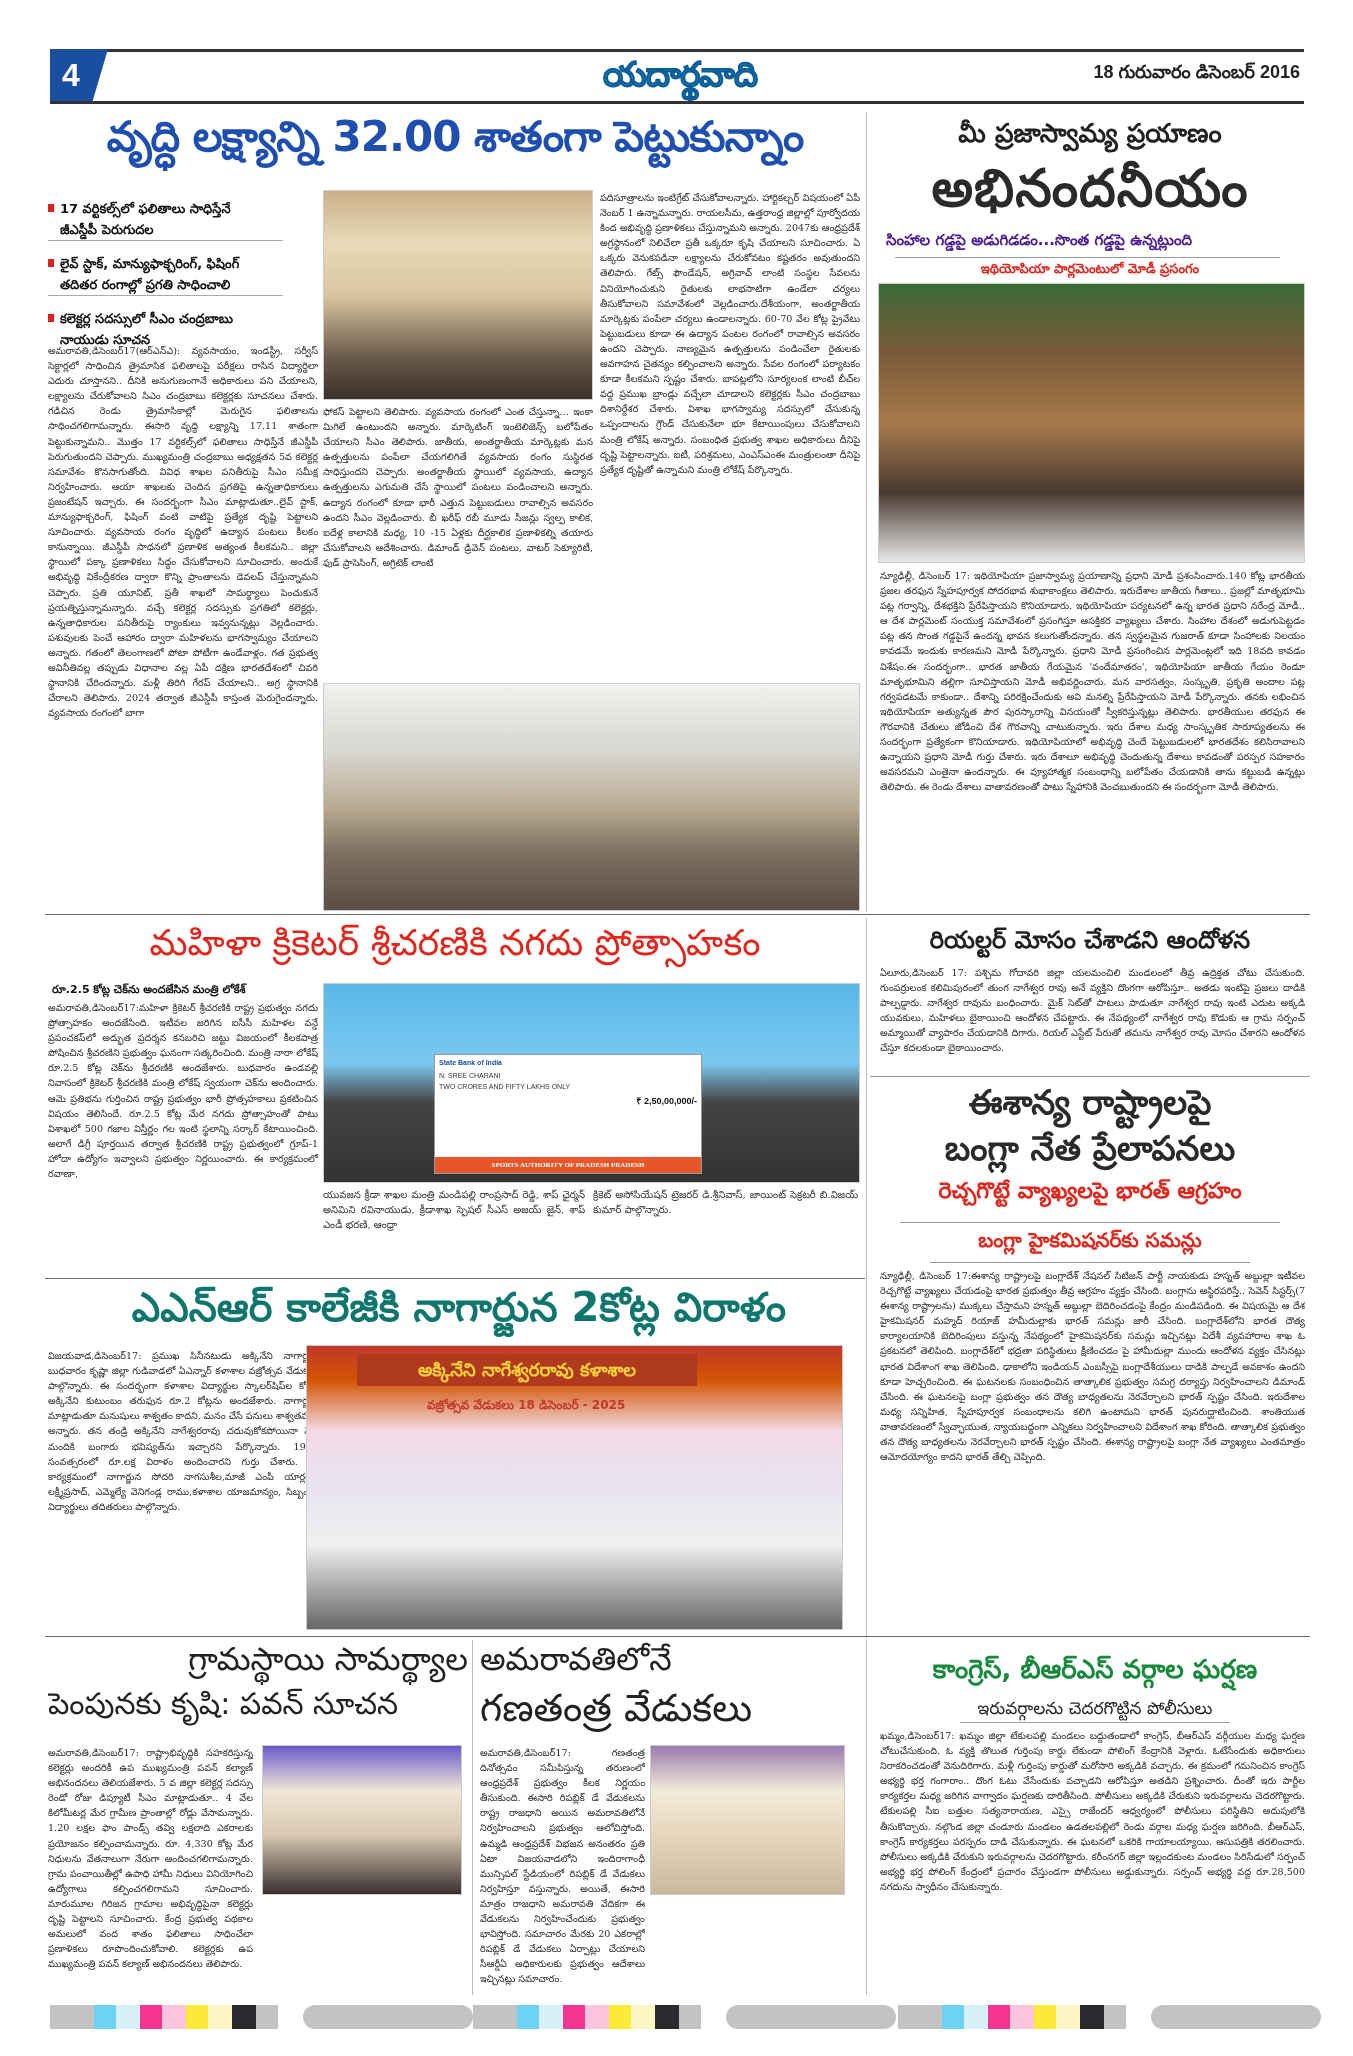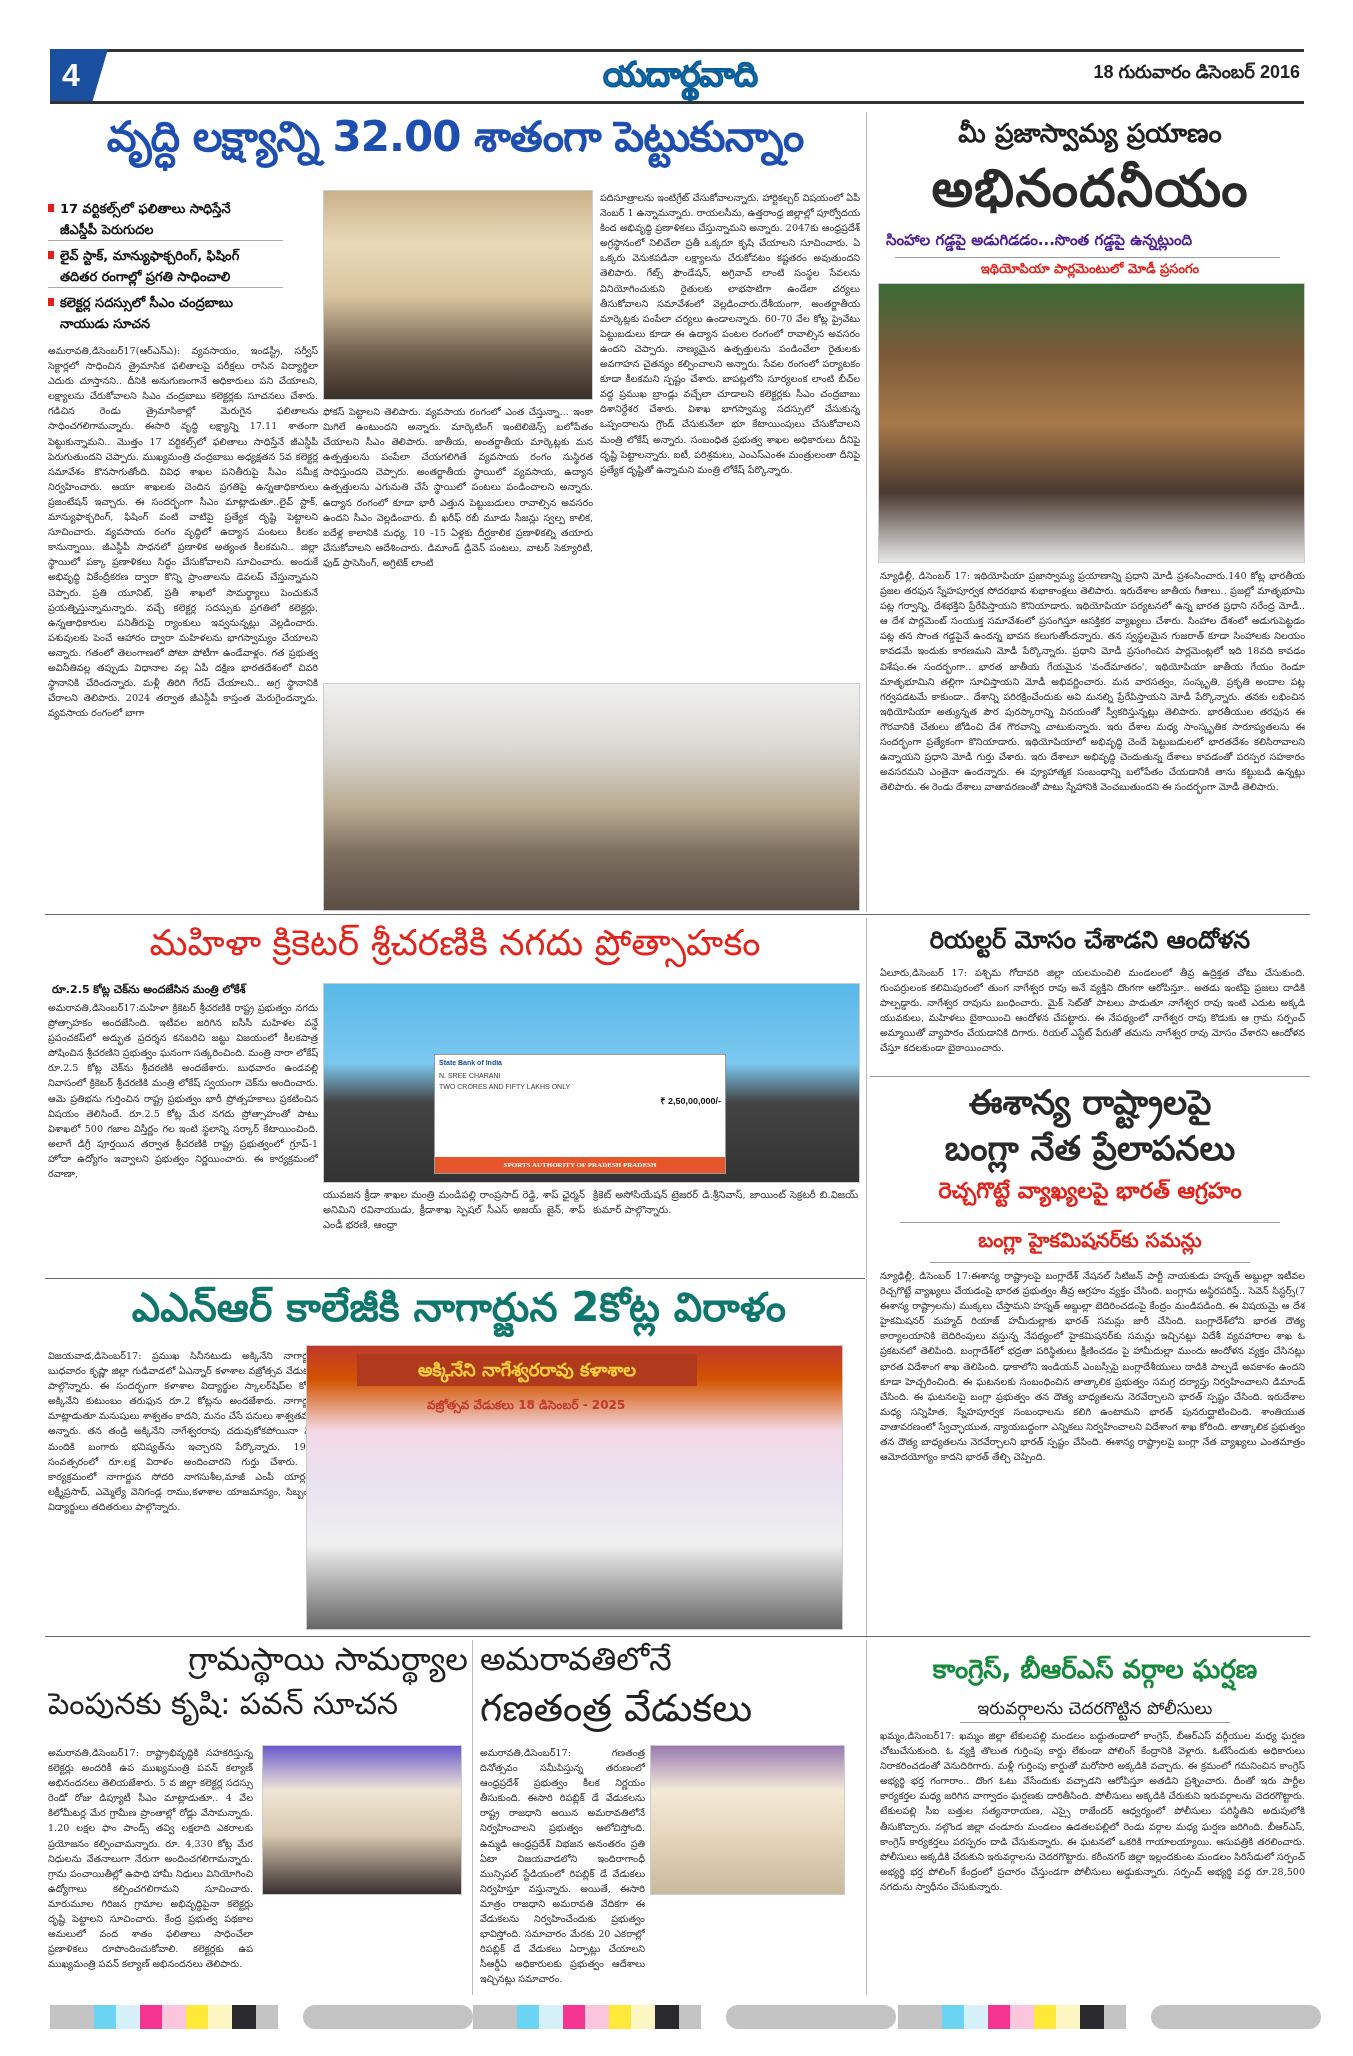--- a/index.html
+++ b/index.html
@@ -13,21 +13,21 @@
 
 #mast-top{left:50px;top:49px;width:1254px;height:3px;background:#333}
 #mast-bot{left:50px;top:101px;width:1254px;height:3px;background:#333}
 #page-no{left:50px;top:49px;width:58px;height:55px;background:#1a4fa0;clip-path:polygon(0 0,100% 0,72% 100%,0 100%);color:#fff;font:bold 32px "Liberation Sans",sans-serif;padding:8px 0 0 12px}
 #logo{left:585px;top:54px;width:190px;height:44px;font:bold 34px "DejaVu Sans",sans-serif;color:#1a86c8;text-align:center;-webkit-text-stroke:1px #0b5b96;letter-spacing:-1px}
 #dateline{left:1040px;top:62px;width:260px;text-align:right;font:bold 18px "Liberation Sans",sans-serif;color:#222}
 
 .hl{position:absolute;white-space:nowrap;overflow:hidden;text-align:center}
 #h1{left:45px;top:112px;width:820px;font:bold 42px "DejaVu Sans",sans-serif;color:#1e4fb0;letter-spacing:-1px}
 .bullet-list{left:48px;top:198px;width:235px}
-.bullet{font:bold 13px "DejaVu Sans",sans-serif;color:#111;line-height:21px;padding-left:12px;position:relative;border-bottom:1px solid #aaa;margin-bottom:4px}
+.bullet{font:bold 13px "DejaVu Sans",sans-serif;color:#111;line-height:21px;padding-left:12px;position:relative;border-bottom:1px solid #aaa;margin-bottom:12px}
 .bullet::before{content:"";position:absolute;left:0;top:6px;width:6px;height:8px;background:#e0201c}
 .bullet span{display:block}
 #rt-pre{left:870px;top:118px;width:440px;font:bold 26px "DejaVu Sans",sans-serif;color:#222}
 #rt-main{left:870px;top:158px;width:440px;font:bold 52px "DejaVu Sans",sans-serif;color:#2a2a2a;letter-spacing:1px}
 #rt-sub1{left:819px;top:231px;width:440px;font:bold 15px "DejaVu Sans",sans-serif;color:#4c1d95}
 #rt-sub2{left:870px;top:261px;width:440px;font:bold 13px "DejaVu Sans",sans-serif;color:#e3241b}
 #h-cricket{left:45px;top:922px;width:820px;font:36px "DejaVu Sans",sans-serif;color:#e3241b}
 #h-realtor{left:870px;top:926px;width:440px;font:bold 24px "DejaVu Sans",sans-serif;color:#222}
 #h-ne1{left:870px;top:1082px;width:440px;font:bold 34px "DejaVu Sans",sans-serif;color:#2a2a2a}
 #h-ne2{left:870px;top:1128px;width:440px;font:bold 34px "DejaVu Sans",sans-serif;color:#2a2a2a}
@@ -43,21 +43,21 @@
 .kicker{font:bold 11px "DejaVu Sans",sans-serif;color:#111;white-space:nowrap}
 .caption{font-family:"DejaVu Serif",serif;font-size:10px;line-height:15px;color:#333;text-align:justify}
 
 .ph-meeting{background:linear-gradient(180deg,#c9b089 0%,#e8d9b8 25%,#d9c6a0 50%,#6a5a4a 80%,#3a3028 100%)}
 .ph-hall{background:linear-gradient(180deg,#f0f0ee 0%,#d8d6d0 30%,#b8a990 55%,#7d6f60 75%,#5a4e45 100%)}
 .ph-modi{background:linear-gradient(180deg,#3a6a35 0%,#7b5a3a 25%,#a87a4a 50%,#4a3a30 75%,#e8e8e8 100%)}
 .ph-cheque{background:linear-gradient(180deg,#58b8e8 0%,#7bc8f0 40%,#444 60%,#333 100%)}
 .ph-college{background:linear-gradient(180deg,#c0392b 0%,#d35400 12%,#f4d9e6 30%,#e8e3f0 50%,#f0f0f0 70%,#666 100%)}
 .ph-pawan{background:linear-gradient(180deg,#6a5acd 0%,#f0e6d6 30%,#d8c8b0 60%,#3a3030 100%)}
 .ph-cbn{background:linear-gradient(180deg,#9a7ab0 0%,#f2ead8 30%,#e6d6bc 60%,#c8b89c 100%)}
-.cheque-card{position:absolute;left:110px;top:70px;width:292px;height:120px;background:#fff;border:1px solid #999}
+.cheque-card{position:absolute;left:110px;top:70px;width:268px;height:120px;background:#fff;border:1px solid #999}
 .cheque-strip{position:absolute;left:0;bottom:0;width:100%;height:16px;background:#e7562a;color:#fff;font:bold 7px "Liberation Serif",serif;text-align:center;line-height:16px}
 .banner{position:absolute;left:50px;top:8px;width:340px;height:32px;background:#b03a1e;color:#ffd23a;font:bold 18px "DejaVu Sans",sans-serif;text-align:center;line-height:32px}
 
 .cbar{position:absolute;top:2005px;height:24px;display:flex}
 .cbar div{height:24px}
 .pill{position:absolute;top:2005px;height:24px;width:170px;background:#c3c3c3;border-radius:12px}
 </style>
 </head>
 <body>
 

